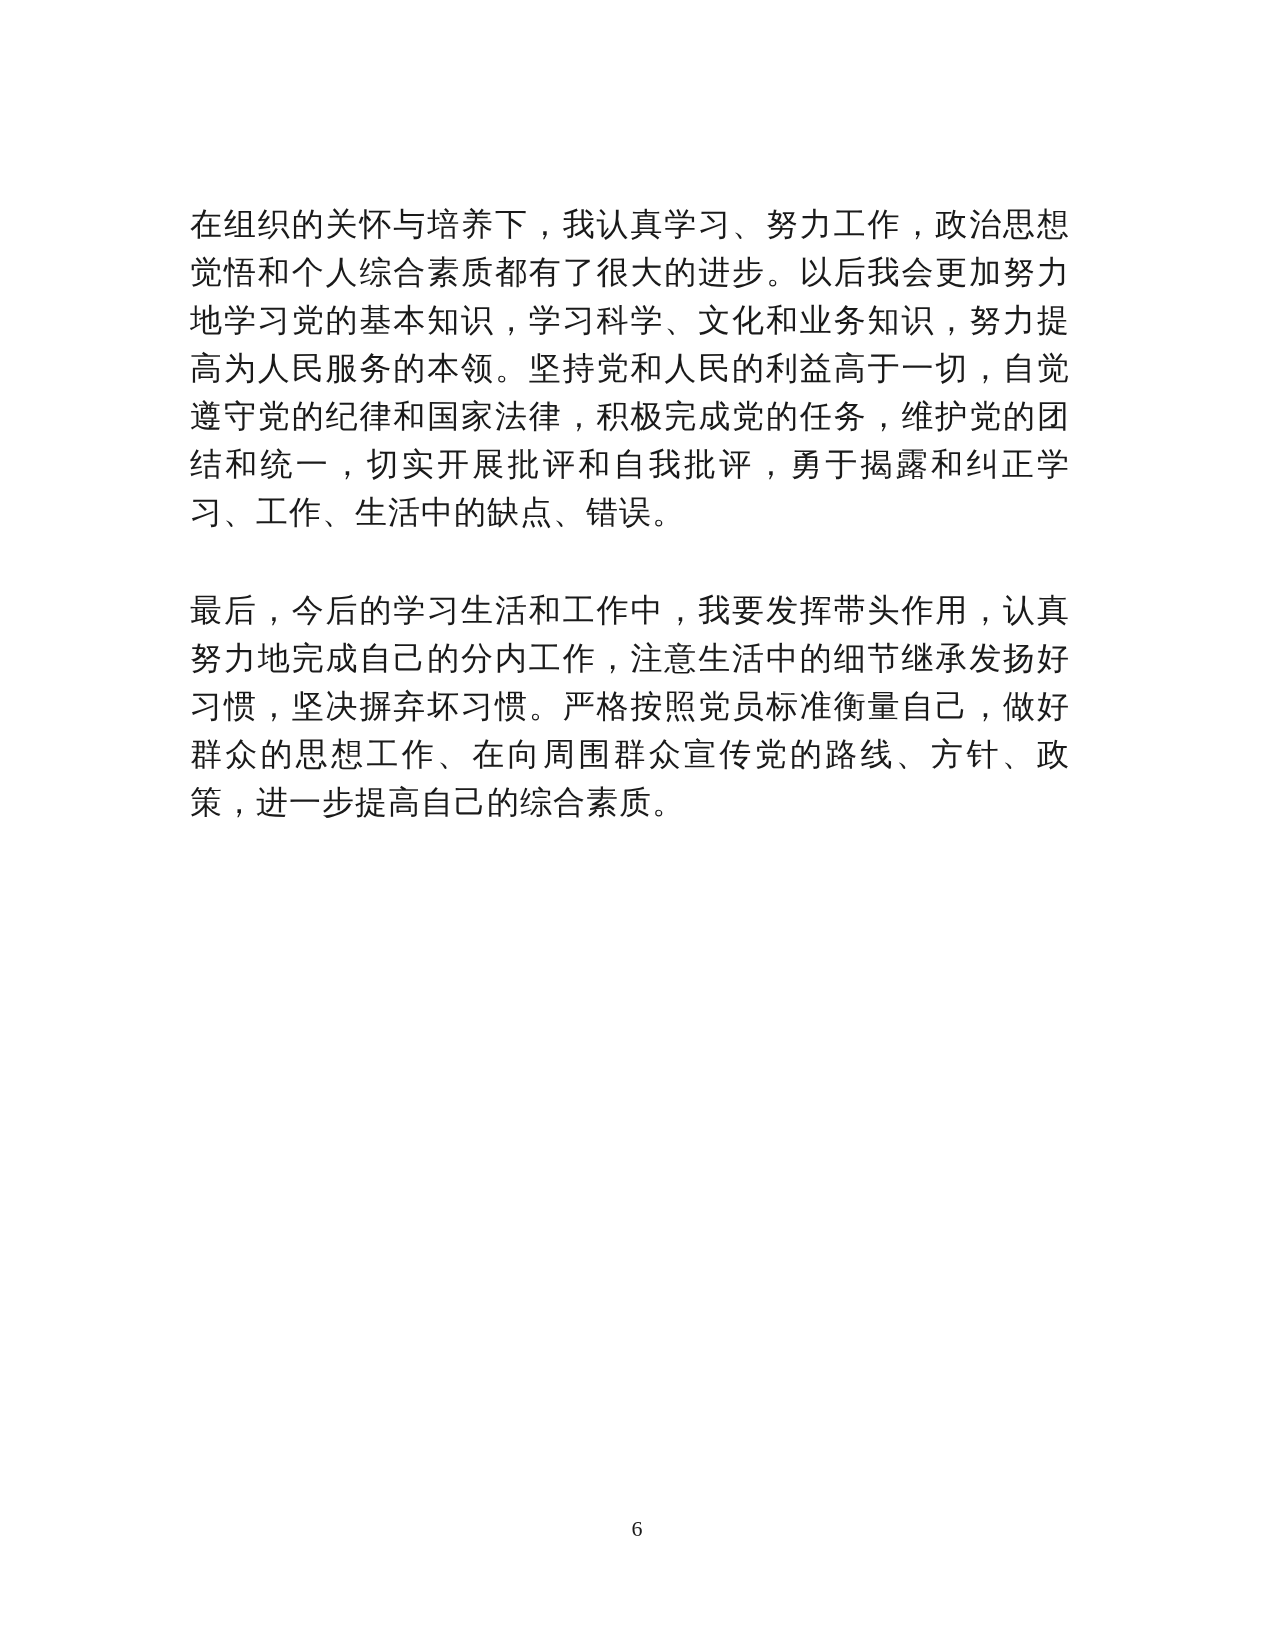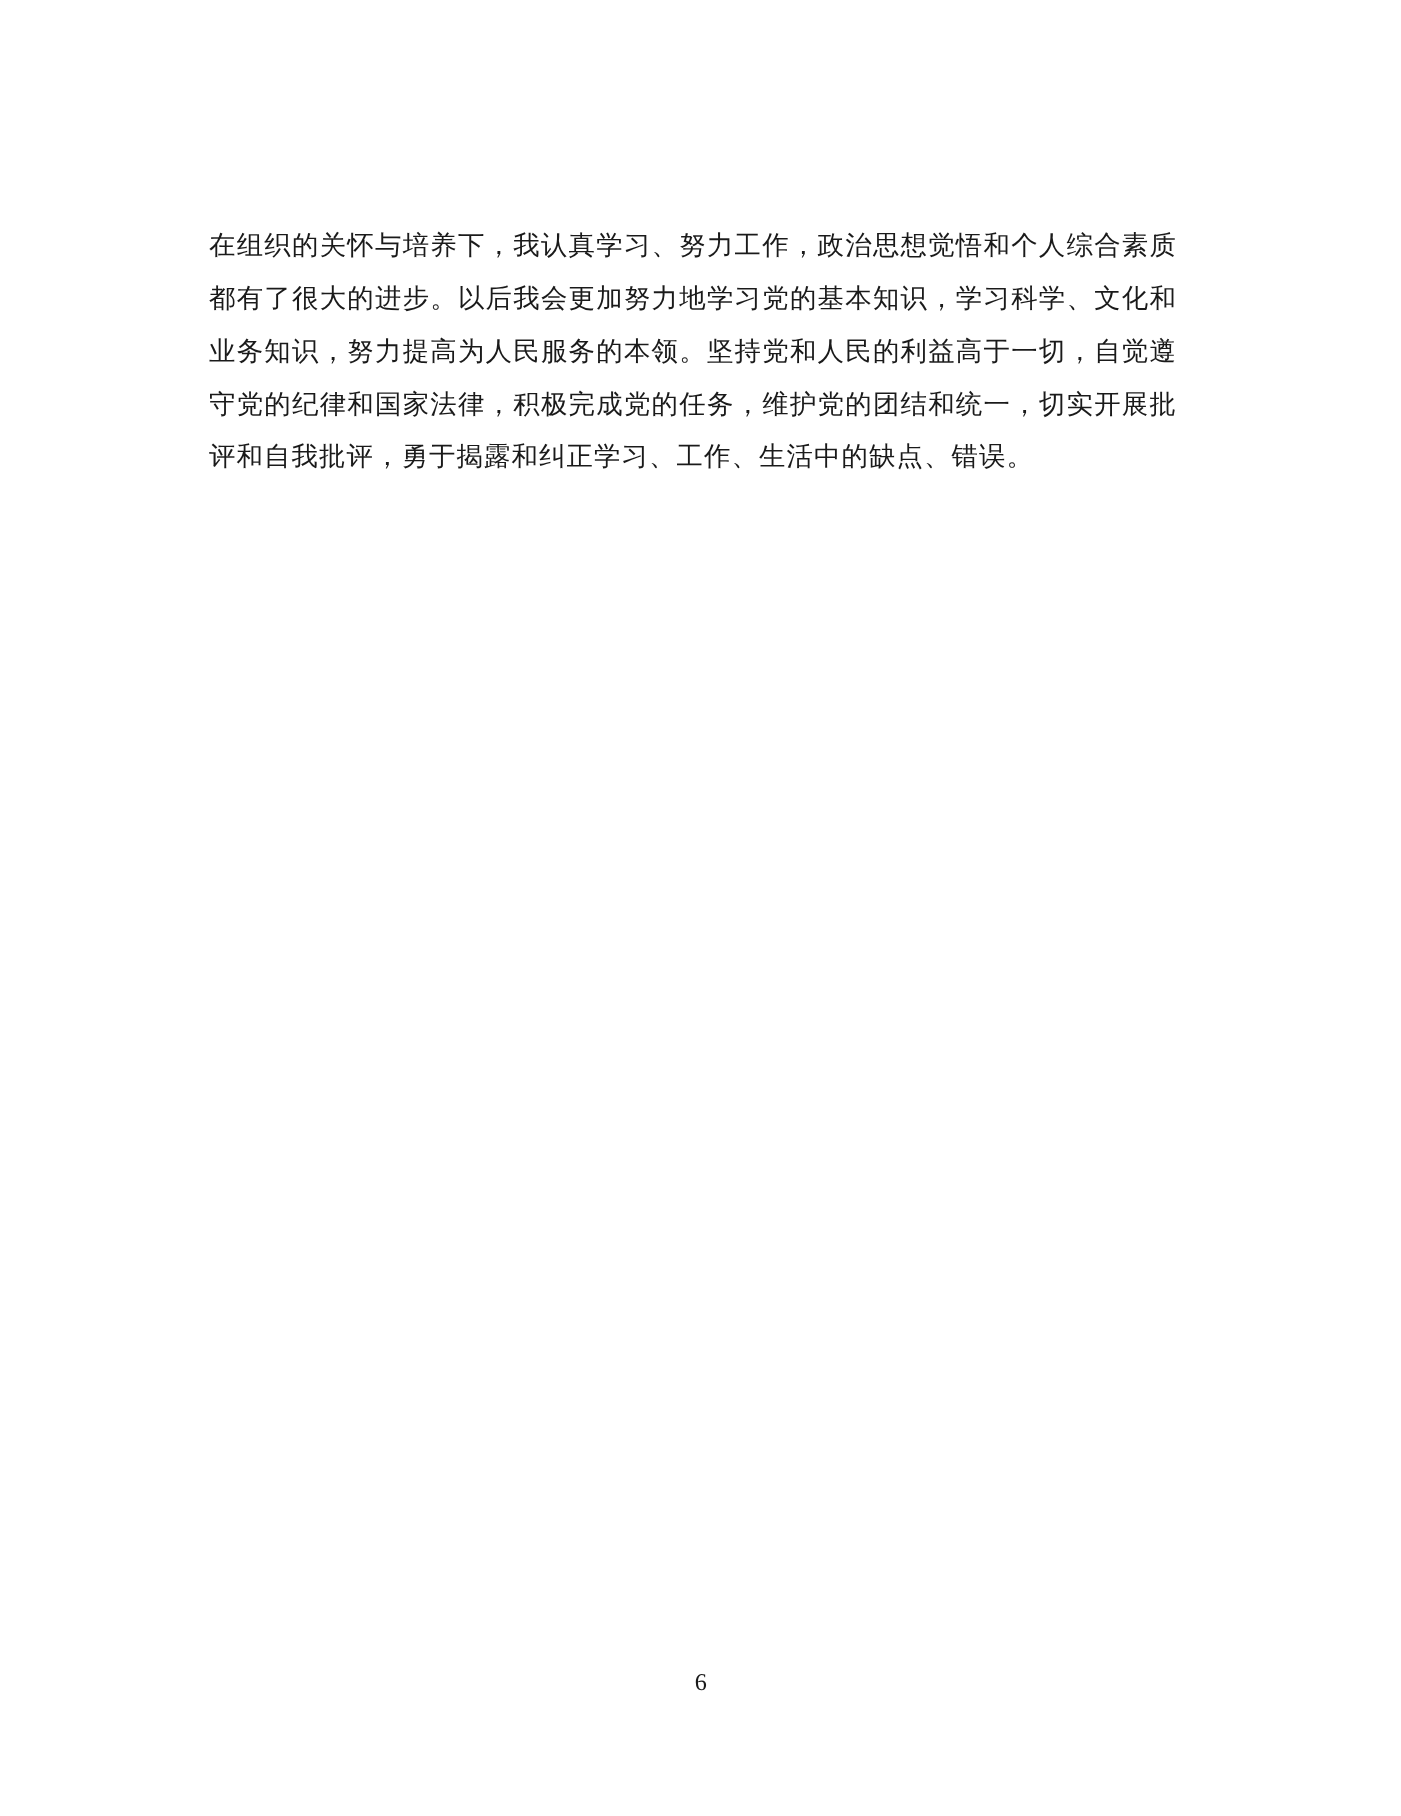--- a/index.html
+++ b/index.html
@@ -23,21 +23,21 @@
     height: 1651px;
     background: #ffffff;
   }
   .doc-content {
     position: absolute;
     left: 190px;
     top: 200px;
     width: 880px;
   }
   .doc-paragraph {
-    font-size: 24px;
+    font-size: 32px;
     line-height: 48px;
     letter-spacing: 1px;
     text-align: justify;
     text-justify: inter-character;
     margin: 0 0 50px 0;
     color: #1a1a1a;
     word-break: break-all;
   }
   .doc-footer {
     position: absolute;
@@ -51,17 +51,18 @@
     line-height: 34px;
     color: #1a1a1a;
   }
 </style>
 </head>
 <body>
 
 <div class="doc-page">
   <div class="doc-content">
     <p class="doc-paragraph">在组织的关怀与培养下，我认真学习、努力工作，政治思想觉悟和个人综合素质都有了很大的进步。以后我会更加努力地学习党的基本知识，学习科学、文化和业务知识，努力提高为人民服务的本领。坚持党和人民的利益高于一切，自觉遵守党的纪律和国家法律，积极完成党的任务，维护党的团结和统一，切实开展批评和自我批评，勇于揭露和纠正学习、工作、生活中的缺点、错误。</p>
+    <p class="doc-paragraph">最后，今后的学习生活和工作中，我要发挥带头作用，认真努力地完成自己的分内工作，注意生活中的细节继承发扬好习惯，坚决摒弃坏习惯。严格按照党员标准衡量自己，做好群众的思想工作、在向周围群众宣传党的路线、方针、政策，进一步提高自己的综合素质。</p>
   </div>
   <div class="doc-footer">
     <span class="page-number">6</span>
   </div>
 </div>
 
 </body></html>

